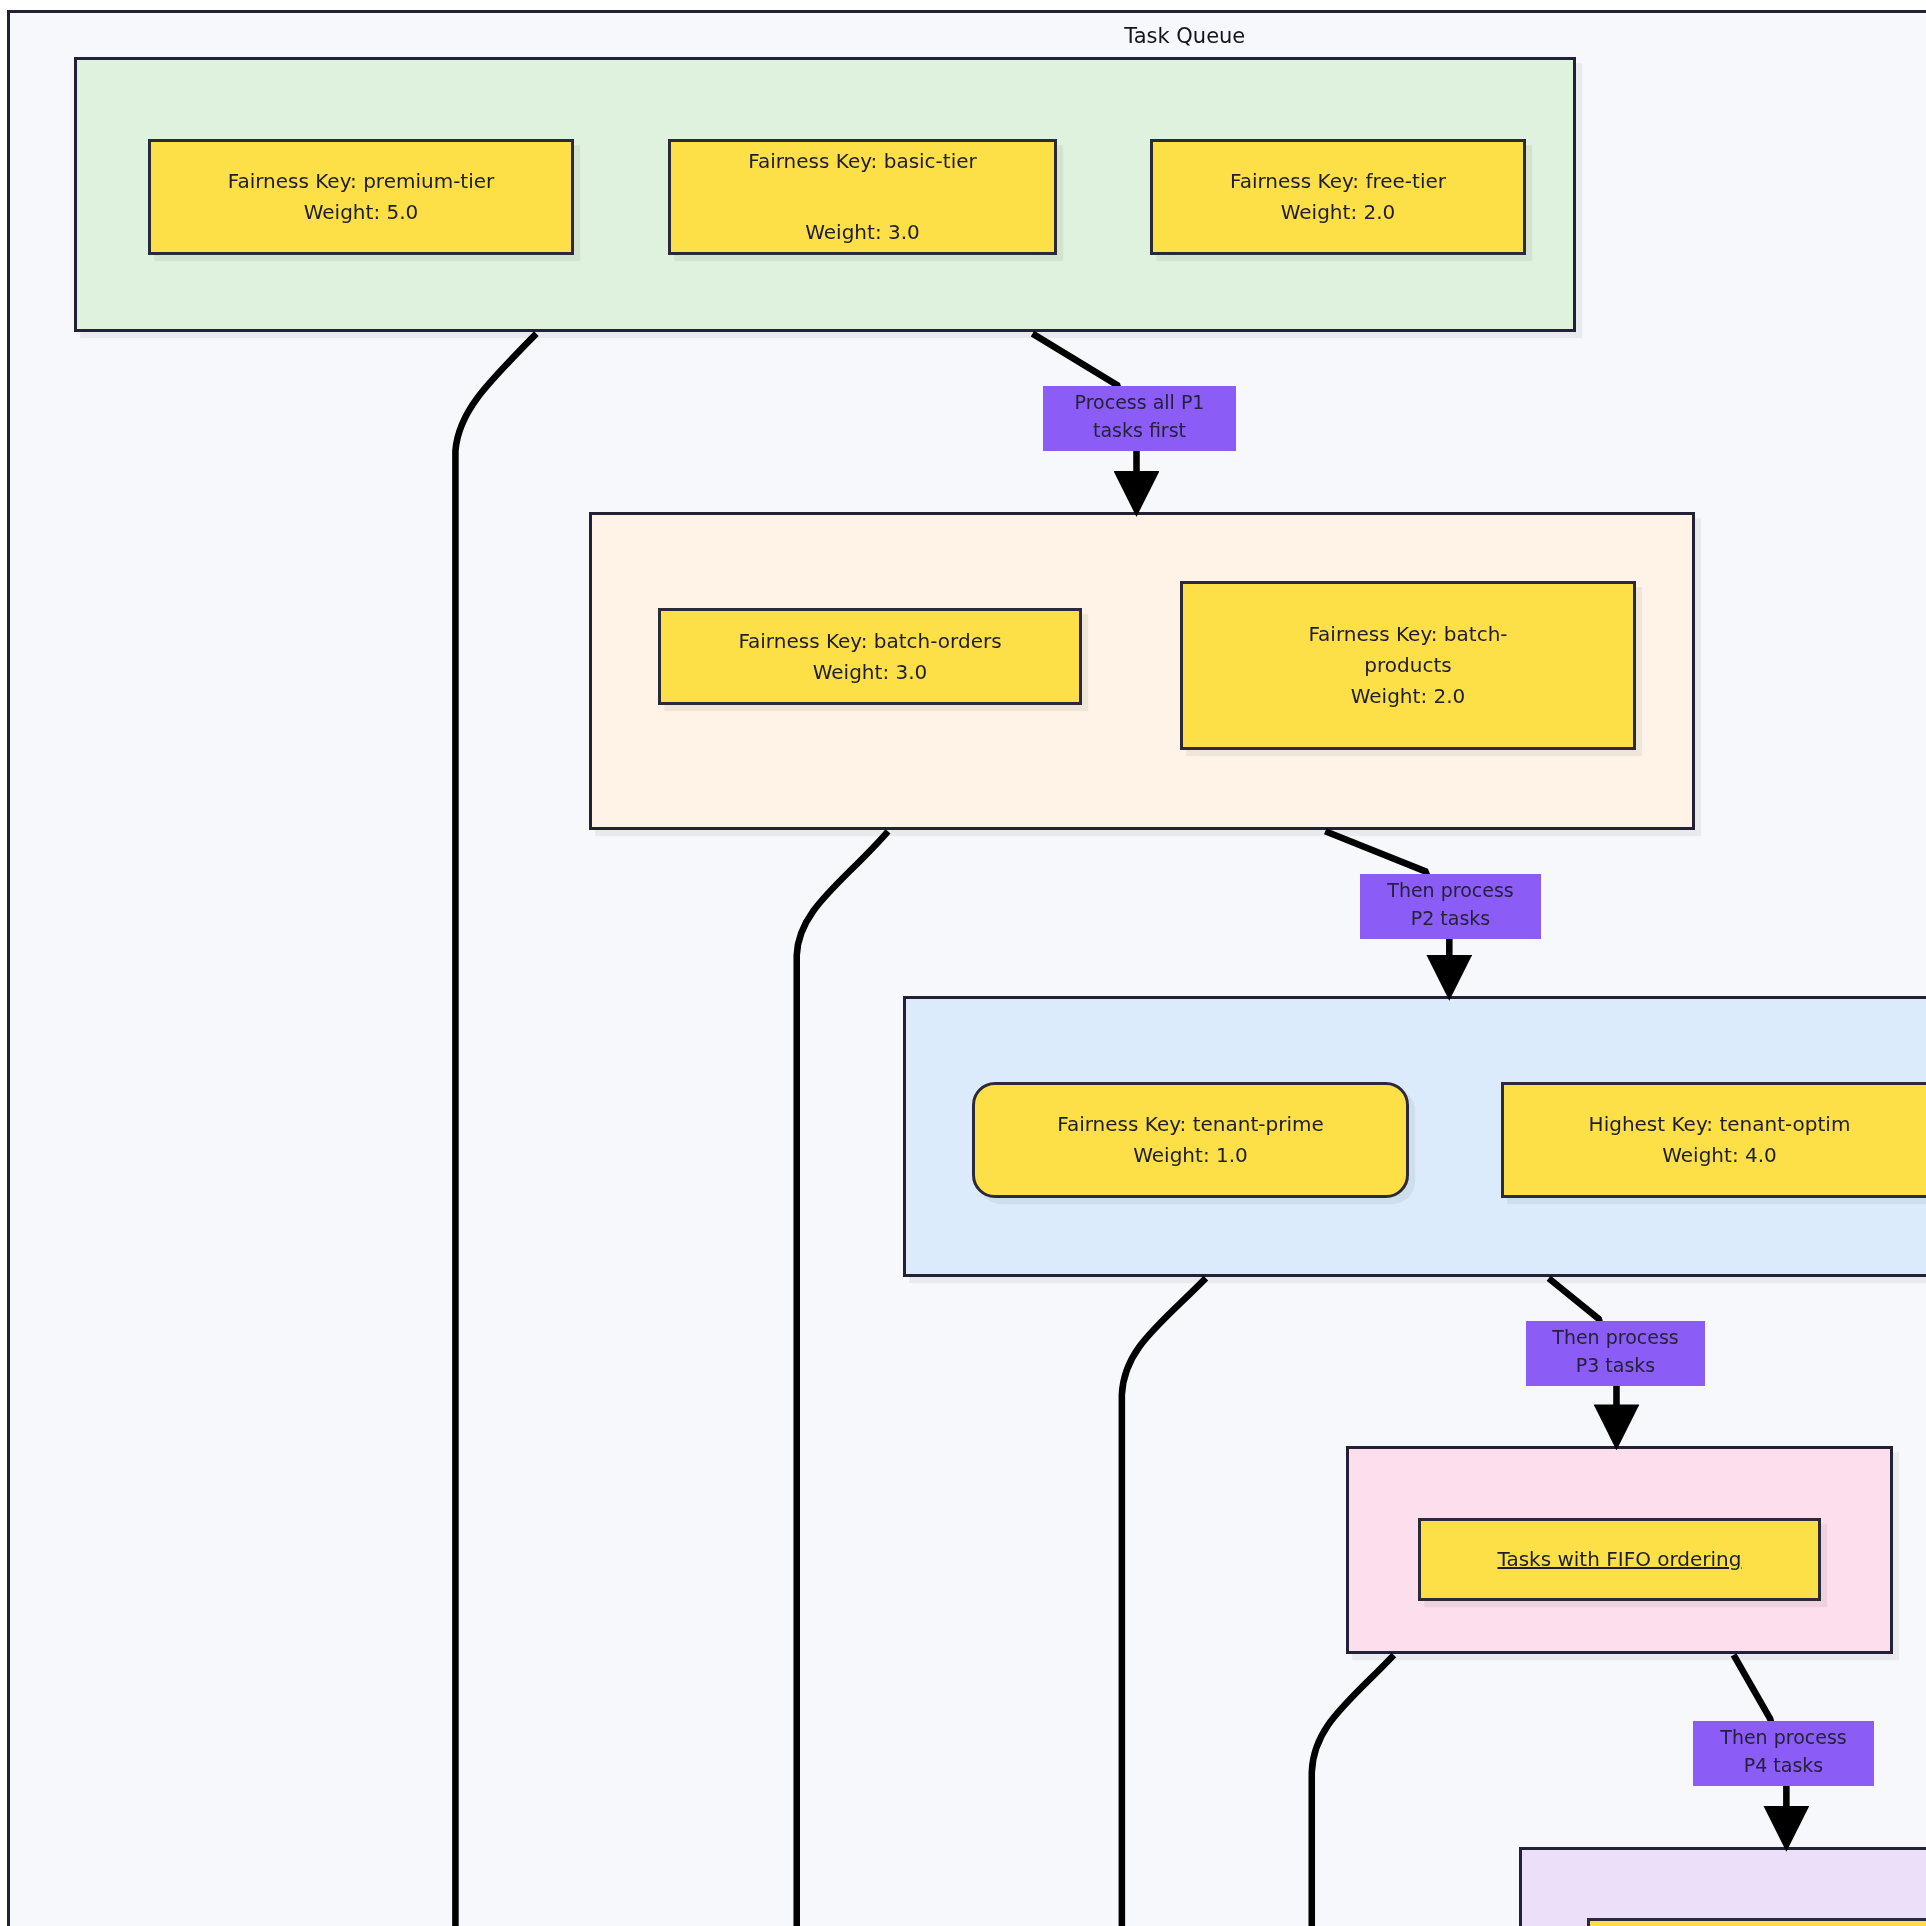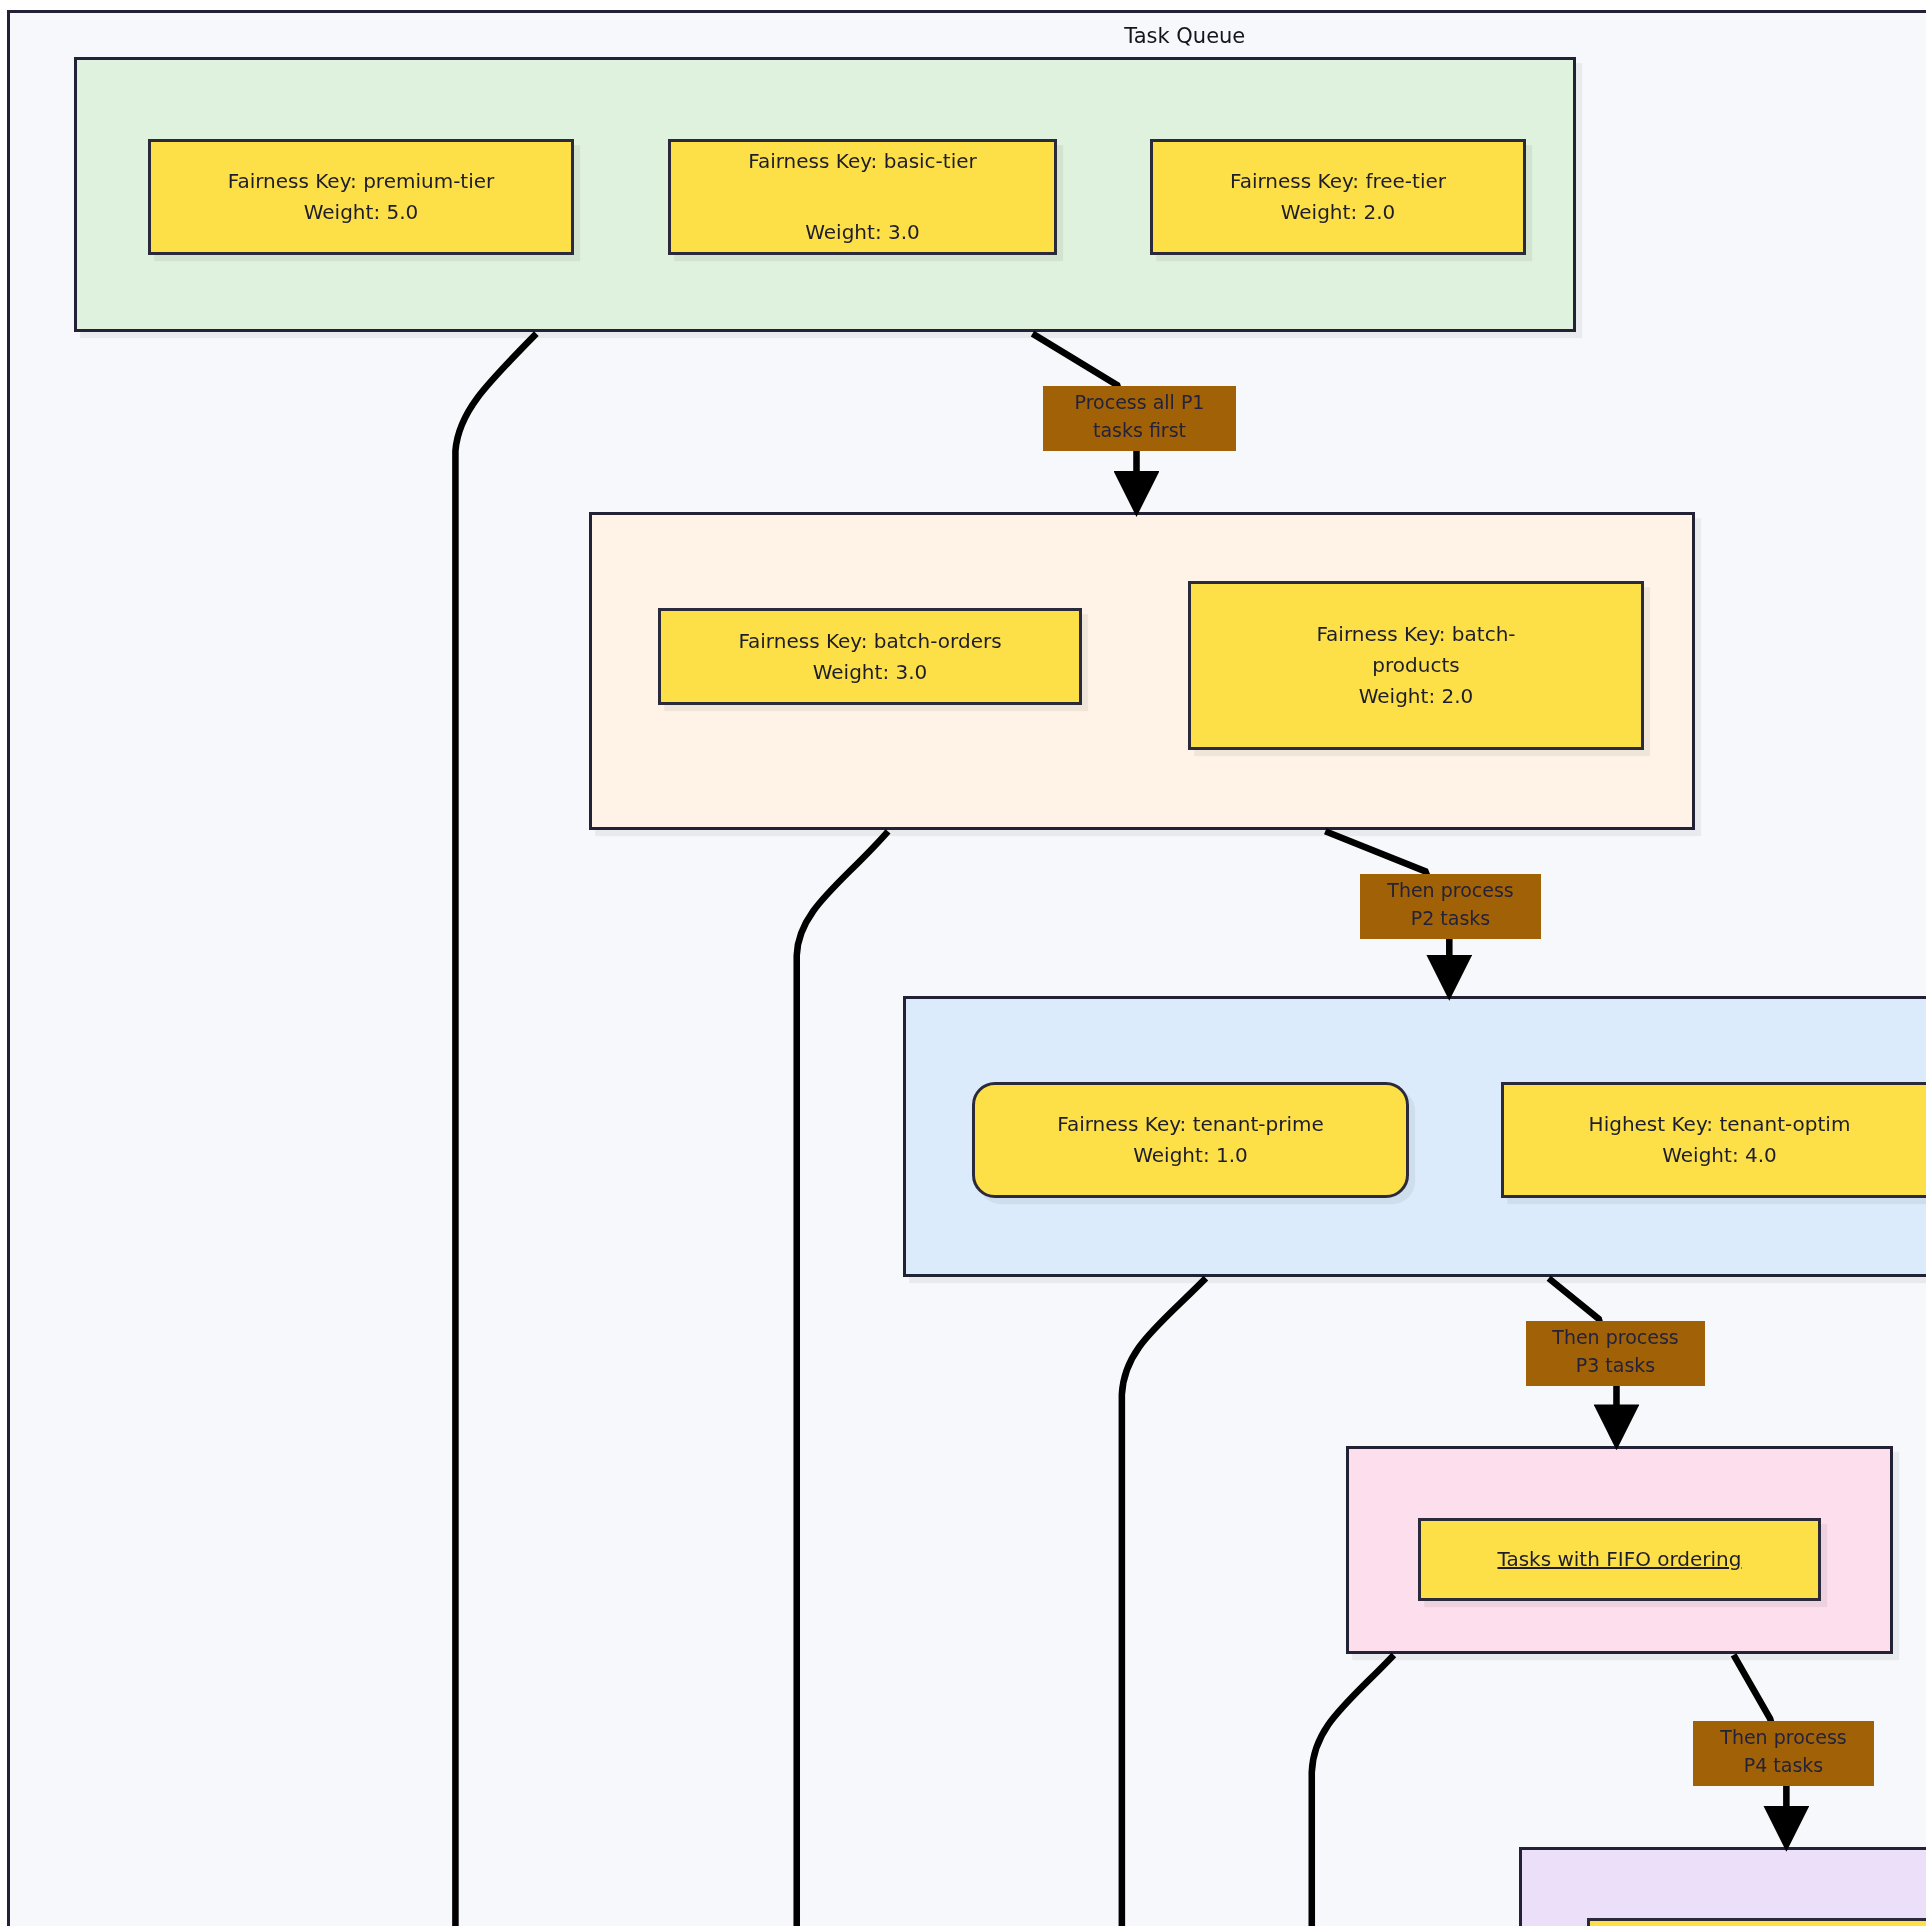--- a/index.html
+++ b/index.html
@@ -63,21 +63,21 @@
     display: block;
     width: 100%;
   }
   .outer {
     background: #f7f8fb;
     border: 3.5px solid #232136;
   }
   .edge-label {
     position: absolute;
     z-index: 7;
-    background: #a16207;
+    background: #8b5cf6;
     color: #23223a;
     font-size: 19px;
     line-height: 1.46;
     text-align: center;
     padding: 3.1px 5.4px;
     white-space: pre-line;
     box-sizing: border-box;
   }
 </style>
 </head>
@@ -108,21 +108,21 @@
   </div>
 
   <div class="box cluster" style="left:589px; top:512px; width:1106px; height:318px; background:#fef3e6;"></div>
   <div class="cluster-title" style="left:589px; top:527px; width:1106px;">Priority Level 2</div>
 
   <div class="box leaf" style="left:658px; top:608px; width:424px; height:97px;">
     <span class="ln">Fairness Key: batch-orders</span>
     <span class="ln">Weight: 3.0</span>
   </div>
 
-  <div class="box leaf" style="left:1180px; top:581px; width:456px; height:169px;margin-left:8px;">
+  <div class="box leaf" style="left:1180px; top:581px; width:456px; height:169px;">
     <span class="ln">Fairness Key: batch-</span>
     <span class="ln">products</span>
     <span class="ln">Weight: 2.0</span>
   </div>
 
   <div class="box cluster" style="left:903px; top:996px; width:1102px; height:281px; background:#dcebfb;"></div>
   <div class="cluster-title" style="left:903px; top:1010px; width:1102px;">Priority Level 3 (Default)</div>
 
   <div class="box leaf" style="left:972px; top:1082px; width:437px; height:116px;border-radius:23px;">
     <span class="ln">Fairness Key: tenant-prime</span>

